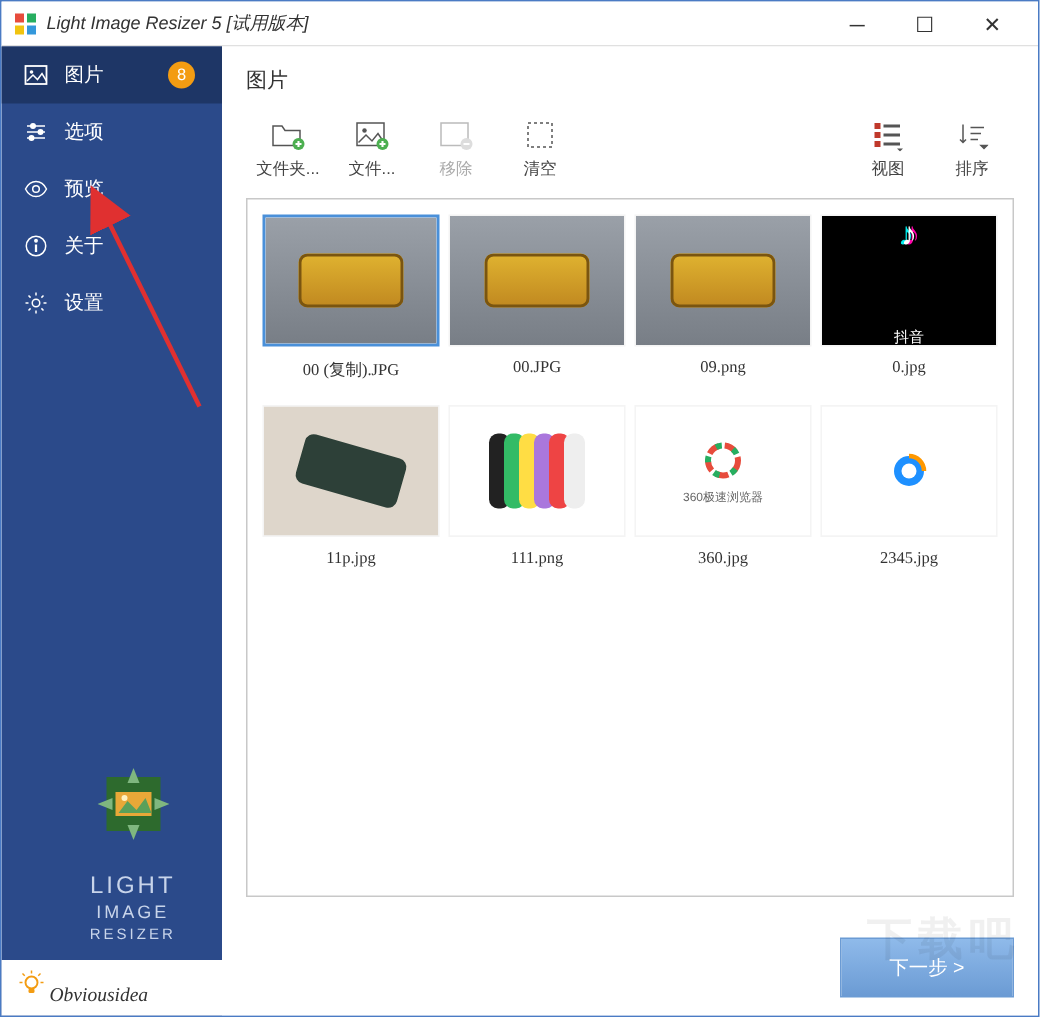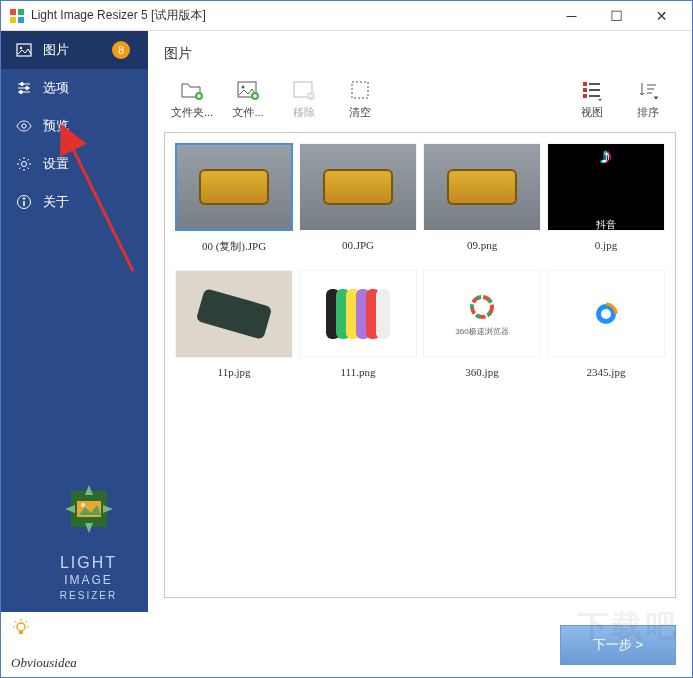--- a/index.html
+++ b/index.html
@@ -1,38 +1,38 @@
 <!DOCTYPE html>
 <html><head>
 <meta charset="utf-8">
 <style>
 * { box-sizing: border-box; margin: 0; padding: 0; font-family: "Microsoft YaHei", "Segoe UI", sans-serif; }
 body { width: 693px; height: 678px; overflow: hidden; background: #fff; border: 1px solid #4a7bc4; position: relative; }
 
 .titlebar { height: 30px; background: #fff; display: flex; align-items: center; padding: 0 8px; border-bottom: 1px solid #e0e0e0; }
 .titlebar .app-icon { width: 16px; height: 16px; margin-right: 6px; }
-.titlebar .title { font-size: 12px; color: #333; flex: 1; }
+.titlebar .title { font-size: 12px; color: #333; flex: 1; font-style: italic; }
 .titlebar .win-controls { display: flex; gap: 0; }
 .titlebar .win-btn { width: 45px; height: 28px; display: flex; align-items: center; justify-content: center; font-size: 14px; color: #333; cursor: pointer; }
 
 .content { display: flex; height: calc(100% - 30px); }
 
 .sidebar { width: 150px; background: #2b4a8a; color: #fff; display: flex; flex-direction: column; position: relative; }
 .sidebar-item { display: flex; align-items: center; padding: 10px 14px; font-size: 13px; cursor: pointer; position: relative; }
 .sidebar-item.active { background: #1e3666; }
 .sidebar-item .icon { width: 18px; height: 18px; margin-right: 10px; display: inline-flex; align-items: center; justify-content: center; }
 .sidebar-item .badge { position: absolute; right: 18px; background: #f39c12; color: #fff; font-size: 11px; width: 18px; height: 18px; border-radius: 50%; display: flex; align-items: center; justify-content: center; }
 .sidebar-spacer { flex: 1; }
 .sidebar-logo { padding: 10px; text-align: center; margin-left: 28px; }
 .sidebar-logo .logo-img { width: 48px; height: 48px; margin: 0 auto; }
 .sidebar-logo .logo-text { font-size: 13px; letter-spacing: 2px; color: #c8d4ea; line-height: 1.3; margin-top: 16px; font-weight: 300; }
 .sidebar-logo .logo-text .l1 { font-size: 16px; }
 .sidebar-logo .logo-text .l2 { font-size: 12px; }
 .sidebar-logo .logo-text .l3 { font-size: 10px; }
-.bottom-brand { background: #fff; padding: 6px 10px; display: flex; align-items: flex-start; gap: 12px; flex-direction: column; }
+.bottom-brand { background: #fff; padding: 6px 10px; display: flex; align-items: flex-end; gap: 2px; }
 .bottom-brand .bulb { color: #f39c12; font-size: 18px; }
 .bottom-brand .brand-text { font-size: 13px; color: #333; font-style: italic; font-family: serif; }
 
 .annotation-arrow { position: absolute; top: 86px; left: 48px; pointer-events: none; z-index: 100; }
 
 .main { flex: 1; padding: 14px 16px 12px 16px; display: flex; flex-direction: column; background: #fff; position: relative; }
 .main-title { font-size: 14px; color: #333; margin-bottom: 14px; }
 .toolbar { display: flex; align-items: flex-start; margin-bottom: 12px; }
 .tool-group { display: flex; gap: 0; }
 .tool-btn { width: 56px; text-align: center; font-size: 11px; color: #444; cursor: pointer; }
@@ -116,35 +116,35 @@
           <svg width="16" height="16" viewBox="0 0 16 16" stroke="#fff" fill="none">
             <path d="M1 8 C3 4 6 3 8 3 C10 3 13 4 15 8 C13 12 10 13 8 13 C6 13 3 12 1 8Z"></path>
             <circle cx="8" cy="8" r="2.2"></circle>
           </svg>
         </span>
       <span>预览</span>
     </div>
     <div class="sidebar-item">
       <span class="icon">
           <svg width="16" height="16" viewBox="0 0 16 16" stroke="#fff" fill="none">
-            <circle cx="8" cy="8" r="2.5"></circle>
-            <path d="M8 1v2M8 13v2M1 8h2M13 8h2M3 3l1.4 1.4M11.6 11.6L13 13M3 13l1.4-1.4M11.6 4.4L13 3"></path>
-          </svg>
-        </span>
-      <span>设置</span>
-    </div>
-    <div class="sidebar-item">
-      <span class="icon">
-          <svg width="16" height="16" viewBox="0 0 16 16" stroke="#fff" fill="none">
             <circle cx="8" cy="8" r="6.5"></circle>
             <line x1="8" y1="7" x2="8" y2="12" stroke-width="1.5"></line>
             <circle cx="8" cy="4.5" r="0.8" fill="#fff"></circle>
           </svg>
         </span>
       <span>关于</span>
+    </div>
+    <div class="sidebar-item">
+      <span class="icon">
+          <svg width="16" height="16" viewBox="0 0 16 16" stroke="#fff" fill="none">
+            <circle cx="8" cy="8" r="2.5"></circle>
+            <path d="M8 1v2M8 13v2M1 8h2M13 8h2M3 3l1.4 1.4M11.6 11.6L13 13M3 13l1.4-1.4M11.6 4.4L13 3"></path>
+          </svg>
+        </span>
+      <span>设置</span>
     </div>
 
     <svg class="annotation-arrow" width="90" height="160" viewBox="0 0 90 160">
       <defs>
           <marker id="ah" markerWidth="10" markerHeight="10" refX="2" refY="5" orient="auto">
             <path d="M0,0 L10,5 L0,10 Z" fill="#e03030"></path>
           </marker>
         </defs>
       <line x1="84" y1="154" x2="22" y2="28" stroke="#e03030" stroke-width="3" marker-end="url(#ah)"></line>
     </svg>

